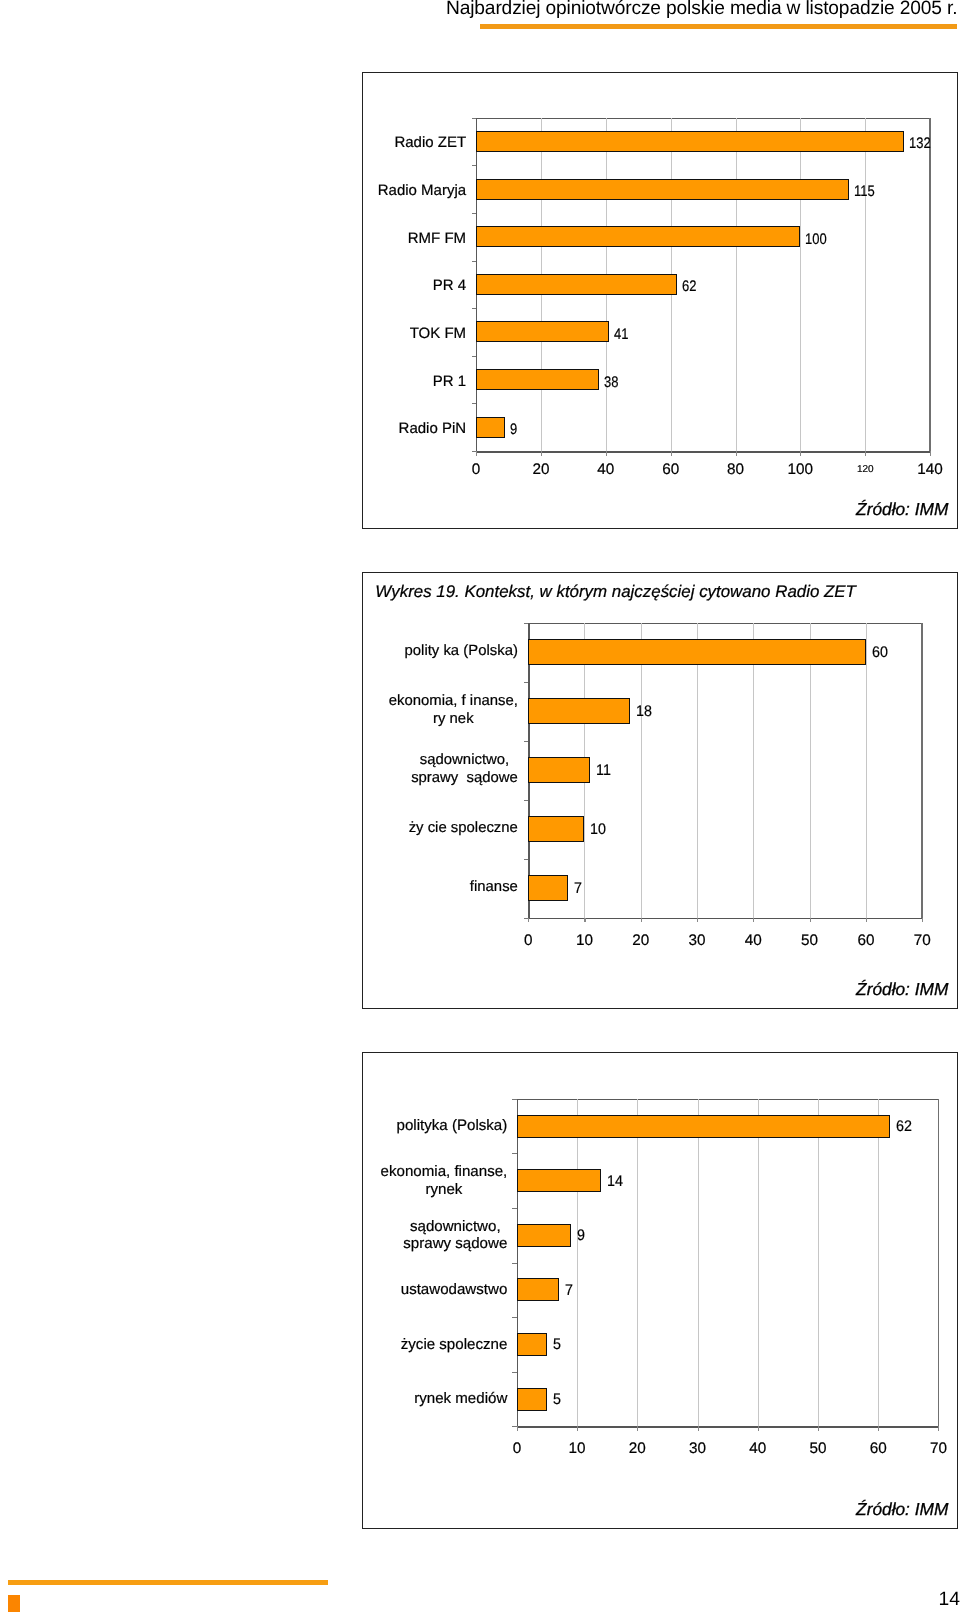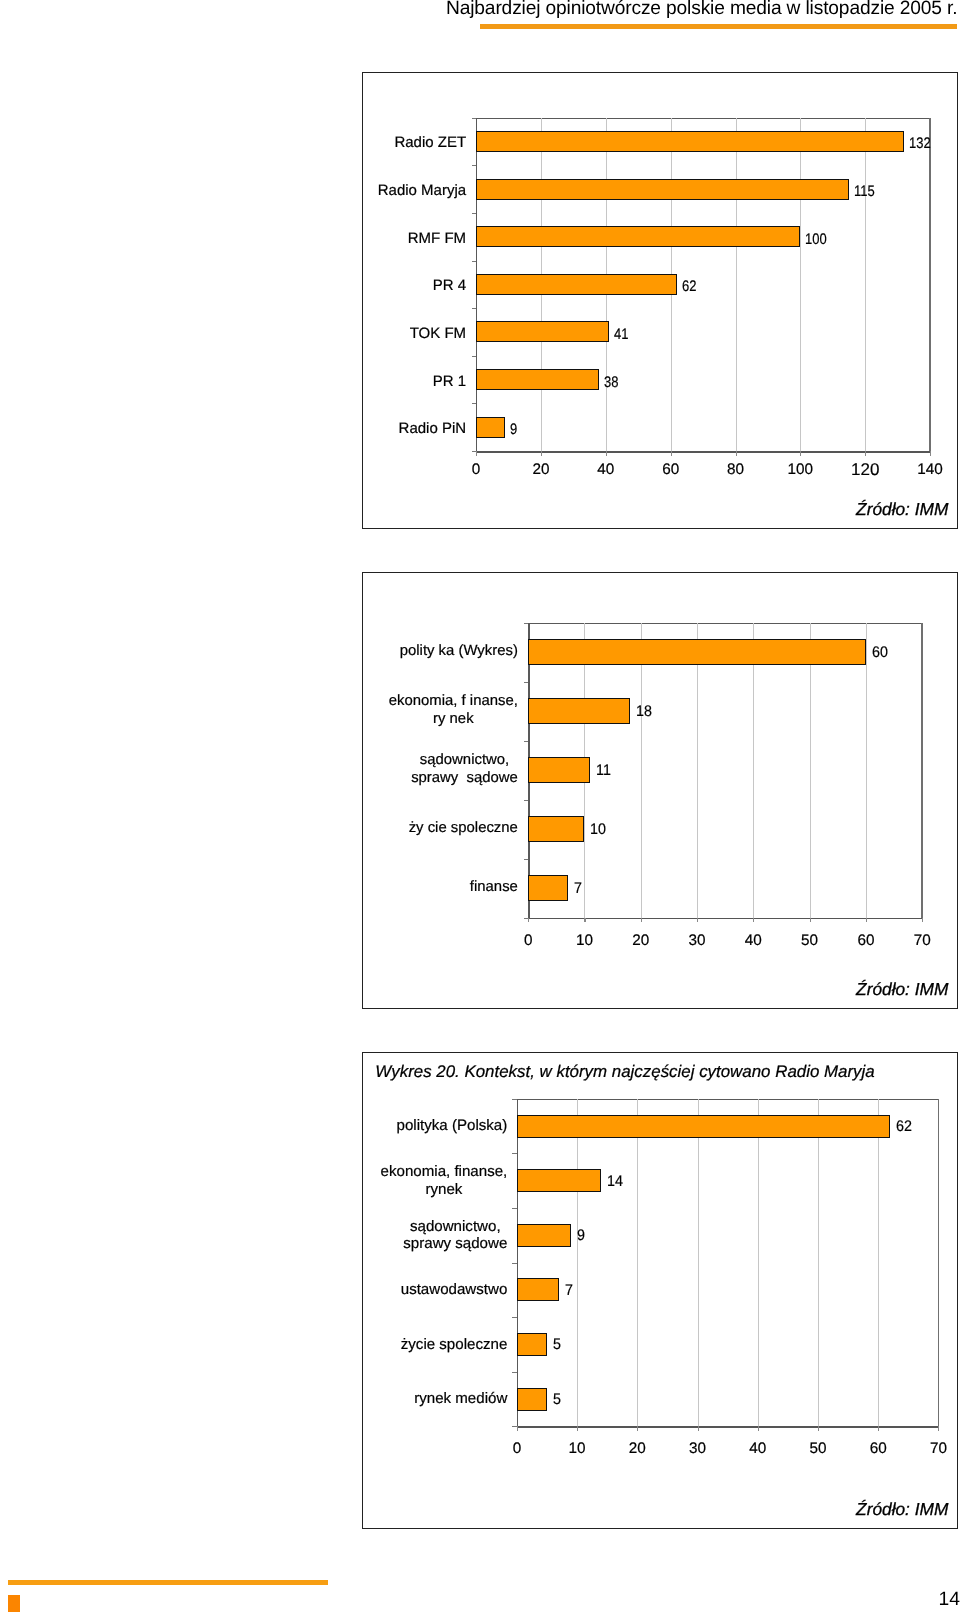--- a/index.html
+++ b/index.html
@@ -120,25 +120,26 @@
           <div class="vallab" style="left: 34.1857px; top: 303.663px; font-size: 15.3px; line-height: 17.595px; transform: scaleX(0.85);">9</div>
           <div class="catlab" style="right: 464px; width: 240px; height: 17px; line-height: 17px; top: 302.679px; font-size: 15px;">
             <div>Radio PiN</div>
           </div>
           <div class="xticklab" style="left: -25px; width: 50px; top: 343px; font-size: 15.3px; line-height: 17.595px;">0</div>
           <div class="xticklab" style="left: 39.8571px; width: 50px; top: 343px; font-size: 15.3px; line-height: 17.595px;">20</div>
           <div class="xticklab" style="left: 104.714px; width: 50px; top: 343px; font-size: 15.3px; line-height: 17.595px;">40</div>
           <div class="xticklab" style="left: 169.571px; width: 50px; top: 343px; font-size: 15.3px; line-height: 17.595px;">60</div>
           <div class="xticklab" style="left: 234.429px; width: 50px; top: 343px; font-size: 15.3px; line-height: 17.595px;">80</div>
           <div class="xticklab" style="left: 299.286px; width: 50px; top: 343px; font-size: 15.3px; line-height: 17.595px;">100</div>
-          <div class="xticklab" style="left: 364.143px; width: 50px; top: 343px; font-size: 17px; line-height: 17.595px;">120</div>
+          <div class="xticklab" style="left: 364.143px; width: 50px; top: 343px; font-size: 10px; line-height: 17.595px;">120</div>
           <div class="xticklab" style="left: 429px; width: 50px; top: 343px; font-size: 15.3px; line-height: 17.595px;">140</div>
         </div>
       </div>
       <div class="chart" style="left: 362.3px; top: 572px; width: 596px; height: 437px;">
+        <div class="ch-title" style="left: 12px; top: 8.5px;">Wykres 19. Kontekst, w którym najczęściej cytowano Radio ZET</div>
         <div class="ch-src" style="right: 9px; top: 406px;">Źródło: IMM</div>
         <div class="plot" style="left: 164.9px; top: 49.5px; width: 394px; height: 295px;">
           <div class="ptop" style="width: 394px;"></div>
           <div class="pright" style="left: 393.3px; height: 295px;"></div>
           <div class="gline" style="left: 56.2857px; height: 295px;"></div>
           <div class="gline" style="left: 112.571px; height: 295px;"></div>
           <div class="gline" style="left: 168.857px; height: 295px;"></div>
           <div class="gline" style="left: 225.143px; height: 295px;"></div>
           <div class="gline" style="left: 281.429px; height: 295px;"></div>
           <div class="gline" style="left: 337.714px; height: 295px;"></div>
@@ -154,21 +155,21 @@
           <div class="xtick" style="left: 56.2857px; top: 295px;"></div>
           <div class="xtick" style="left: 112.571px; top: 295px;"></div>
           <div class="xtick" style="left: 168.857px; top: 295px;"></div>
           <div class="xtick" style="left: 225.143px; top: 295px;"></div>
           <div class="xtick" style="left: 281.429px; top: 295px;"></div>
           <div class="xtick" style="left: 337.714px; top: 295px;"></div>
           <div class="xtick" style="left: 394px; top: 295px;"></div>
           <div class="bar" style="left: 0px; top: 16.25px; width: 337.714px; height: 26.5px; background: rgb(255, 153, 0); border-color: rgb(17, 17, 17);"></div>
           <div class="vallab" style="left: 343.714px; top: 21.812px; font-size: 15.4px; line-height: 17.71px; transform: scaleX(0.93);">60</div>
           <div class="catlab" style="right: 404.3px; width: 240px; height: 18.1px; line-height: 18.1px; top: 19.25px; font-size: 14.9px;">
-            <div>polity ka (Wykres)</div>
+            <div>polity ka (Polska)</div>
           </div>
           <div class="bar" style="left: 0px; top: 75.25px; width: 101.314px; height: 26.5px; background: rgb(255, 153, 0); border-color: rgb(17, 17, 17);"></div>
           <div class="vallab" style="left: 107.314px; top: 80.812px; font-size: 15.4px; line-height: 17.71px; transform: scaleX(0.93);">18</div>
           <div class="catlab ml" style="right: 404.3px; width: auto; height: 36.2px; line-height: 18.1px; top: 69.2px; font-size: 14.9px;">
             <div>ekonomia, f inanse,</div>
             <div>ry nek</div>
           </div>
           <div class="bar" style="left: 0px; top: 134.25px; width: 61.9143px; height: 26.5px; background: rgb(255, 153, 0); border-color: rgb(17, 17, 17);"></div>
           <div class="vallab" style="left: 67.9143px; top: 139.812px; font-size: 15.4px; line-height: 17.71px; transform: scaleX(0.93);">11</div>
           <div class="catlab ml" style="right: 404.3px; width: auto; height: 36.2px; line-height: 18.1px; top: 128.2px; font-size: 14.9px;">
@@ -189,21 +190,20 @@
           <div class="xticklab" style="left: 31.2857px; width: 50px; top: 309px; font-size: 15.3px; line-height: 17.595px;">10</div>
           <div class="xticklab" style="left: 87.5714px; width: 50px; top: 309px; font-size: 15.3px; line-height: 17.595px;">20</div>
           <div class="xticklab" style="left: 143.857px; width: 50px; top: 309px; font-size: 15.3px; line-height: 17.595px;">30</div>
           <div class="xticklab" style="left: 200.143px; width: 50px; top: 309px; font-size: 15.3px; line-height: 17.595px;">40</div>
           <div class="xticklab" style="left: 256.429px; width: 50px; top: 309px; font-size: 15.3px; line-height: 17.595px;">50</div>
           <div class="xticklab" style="left: 312.714px; width: 50px; top: 309px; font-size: 15.3px; line-height: 17.595px;">60</div>
           <div class="xticklab" style="left: 369px; width: 50px; top: 309px; font-size: 15.3px; line-height: 17.595px;">70</div>
         </div>
       </div>
       <div class="chart" style="left: 362.3px; top: 1052px; width: 596px; height: 477px;">
-        <div class="ch-title" style="left: 12px; top: 8.5px;">Wykres 20. Kontekst, w którym najczęściej cytowano Radio Maryja</div>
         <div class="ch-src" style="right: 9px; top: 446px;">Źródło: IMM</div>
         <div class="plot" style="left: 153.6px; top: 45.9px; width: 421.5px; height: 327.4px;">
           <div class="ptop" style="width: 421.5px;"></div>
           <div class="pright" style="left: 420.8px; height: 327.4px;"></div>
           <div class="gline" style="left: 60.2143px; height: 327.4px;"></div>
           <div class="gline" style="left: 120.429px; height: 327.4px;"></div>
           <div class="gline" style="left: 180.643px; height: 327.4px;"></div>
           <div class="gline" style="left: 240.857px; height: 327.4px;"></div>
           <div class="gline" style="left: 301.071px; height: 327.4px;"></div>
           <div class="gline" style="left: 361.286px; height: 327.4px;"></div>

